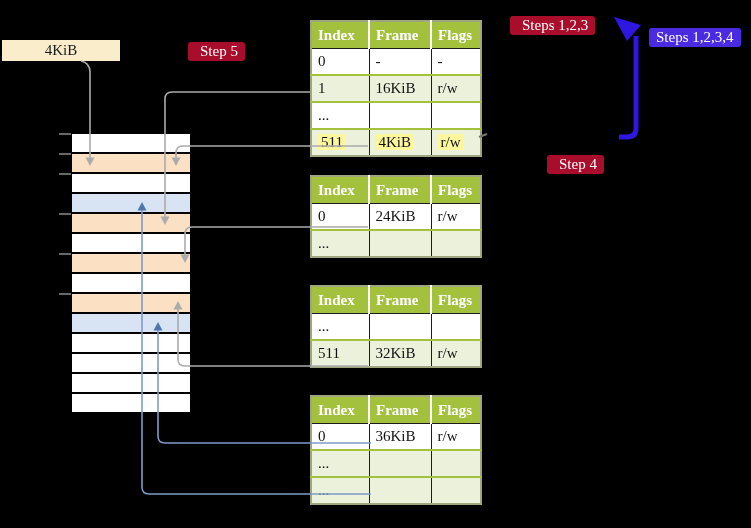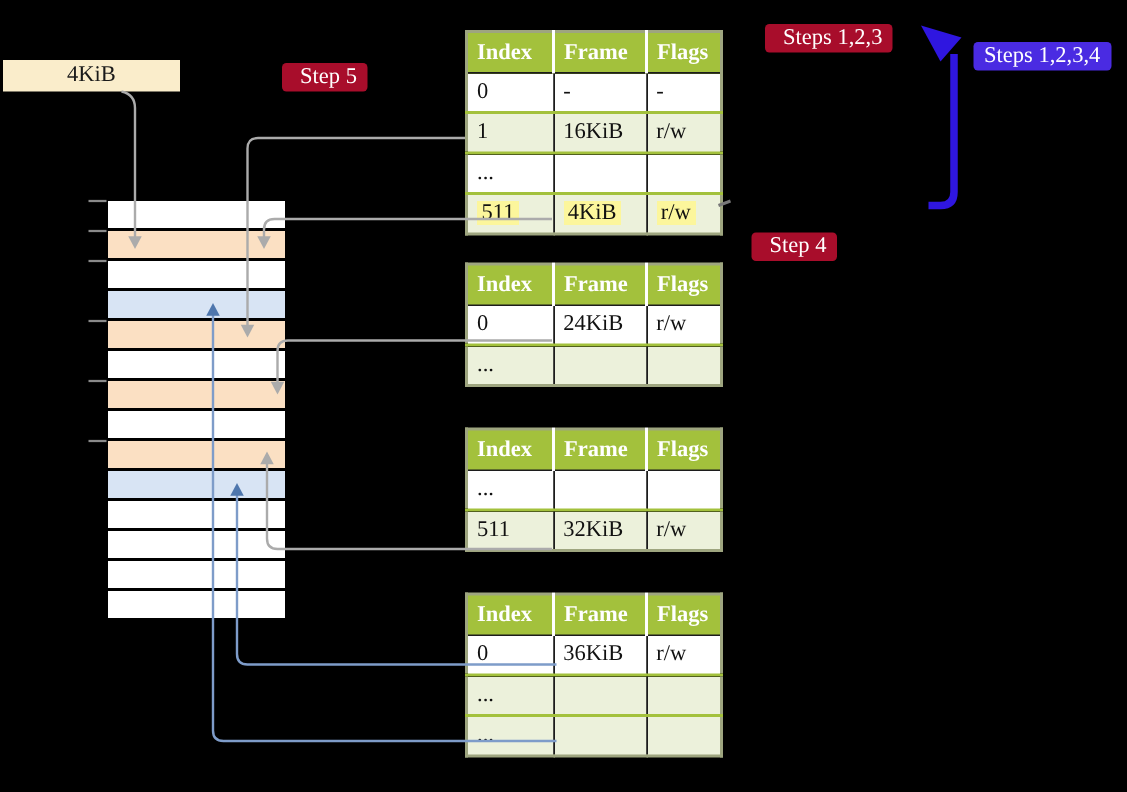--- a/index.html
+++ b/index.html
@@ -17,21 +17,21 @@
   
   .badge {
     position:absolute; color:#fff; font-size:15px; line-height:19px;
     padding:0 7px; border-radius:3px; white-space:nowrap;
   }
   .badge.red  { background: var(--badge-red); padding-left: 12px; }
   .badge.blue { background: var(--badge-blue); }
   #badge-step0     { left:188px; top:42px;  }
   #badge-steps123  { left:510px; top:16px;  }
   #badge-steps1234 { left:649px; top:28px;  }
-  #badge-step4     { left:501px; top:155px;text-align:center; }
+  #badge-step4     { left:547px; top:155px;text-align:center; }
   
   .memory-column {
     position:absolute; left:72px; top:134px; width:118px;
     display:flex; flex-direction:column; gap:2px;
   }
   .mem-row { height:18px; }
   .mem-white  { background: var(--mem-white); }
   .mem-orange { background: var(--mem-orange); }
   .mem-blue   { background: var(--mem-blue); }
   

